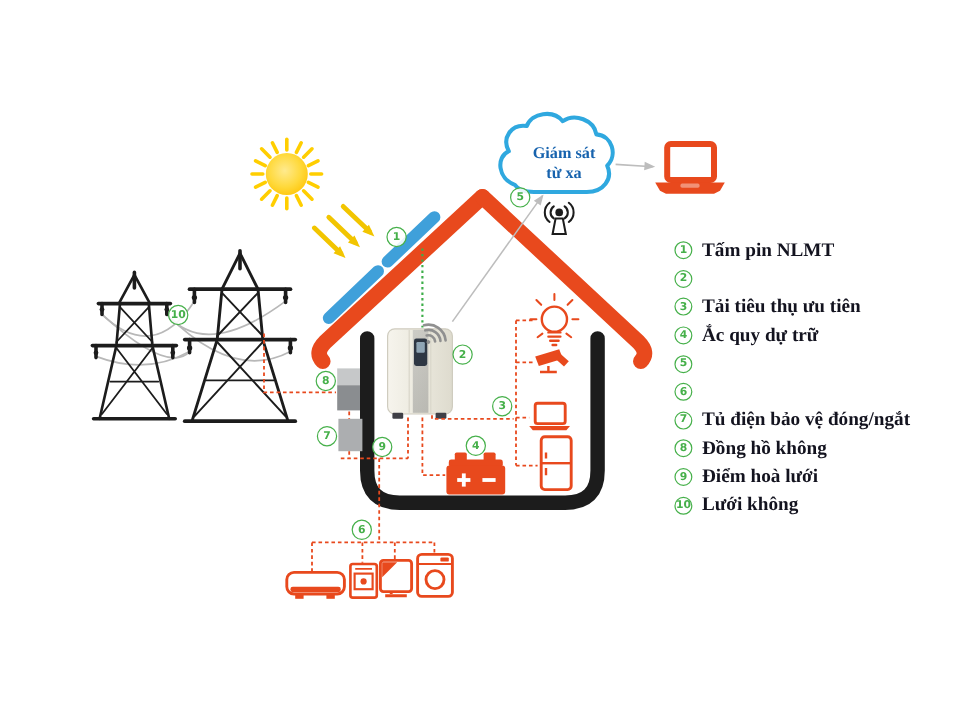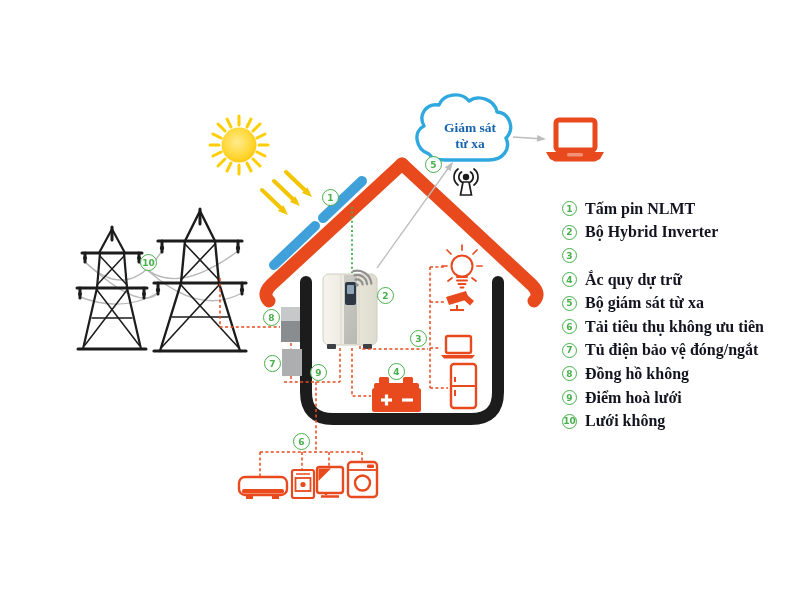--- a/index.html
+++ b/index.html
@@ -306,36 +306,34 @@
 <span class="mk mk9">9</span>
 <span class="mk mk10">10</span>
 
 <div class="legend" id="legend">
       <div class="lrow">
         <span class="mknum">1</span>
         <span class="ltext">Tấm pin NLMT</span>
       </div>
       <div class="lrow">
         <span class="mknum">2</span>
-        <span class="ltext">Bộ Hybrid Inverter</span>
       </div>
       <div class="lrow">
         <span class="mknum">3</span>
+        <span class="ltext">Tải tiêu thụ ưu tiên</span>
       </div>
       <div class="lrow">
         <span class="mknum">4</span>
         <span class="ltext">Ắc quy dự trữ</span>
       </div>
       <div class="lrow">
         <span class="mknum">5</span>
-        <span class="ltext">Bộ giám sát từ xa</span>
       </div>
       <div class="lrow">
         <span class="mknum">6</span>
-        <span class="ltext">Tải tiêu thụ không ưu tiên</span>
       </div>
       <div class="lrow">
         <span class="mknum">7</span>
         <span class="ltext">Tủ điện bảo vệ đóng/ngắt</span>
       </div>
       <div class="lrow">
         <span class="mknum">8</span>
         <span class="ltext">Đồng hồ không</span>
       </div>
       <div class="lrow">

